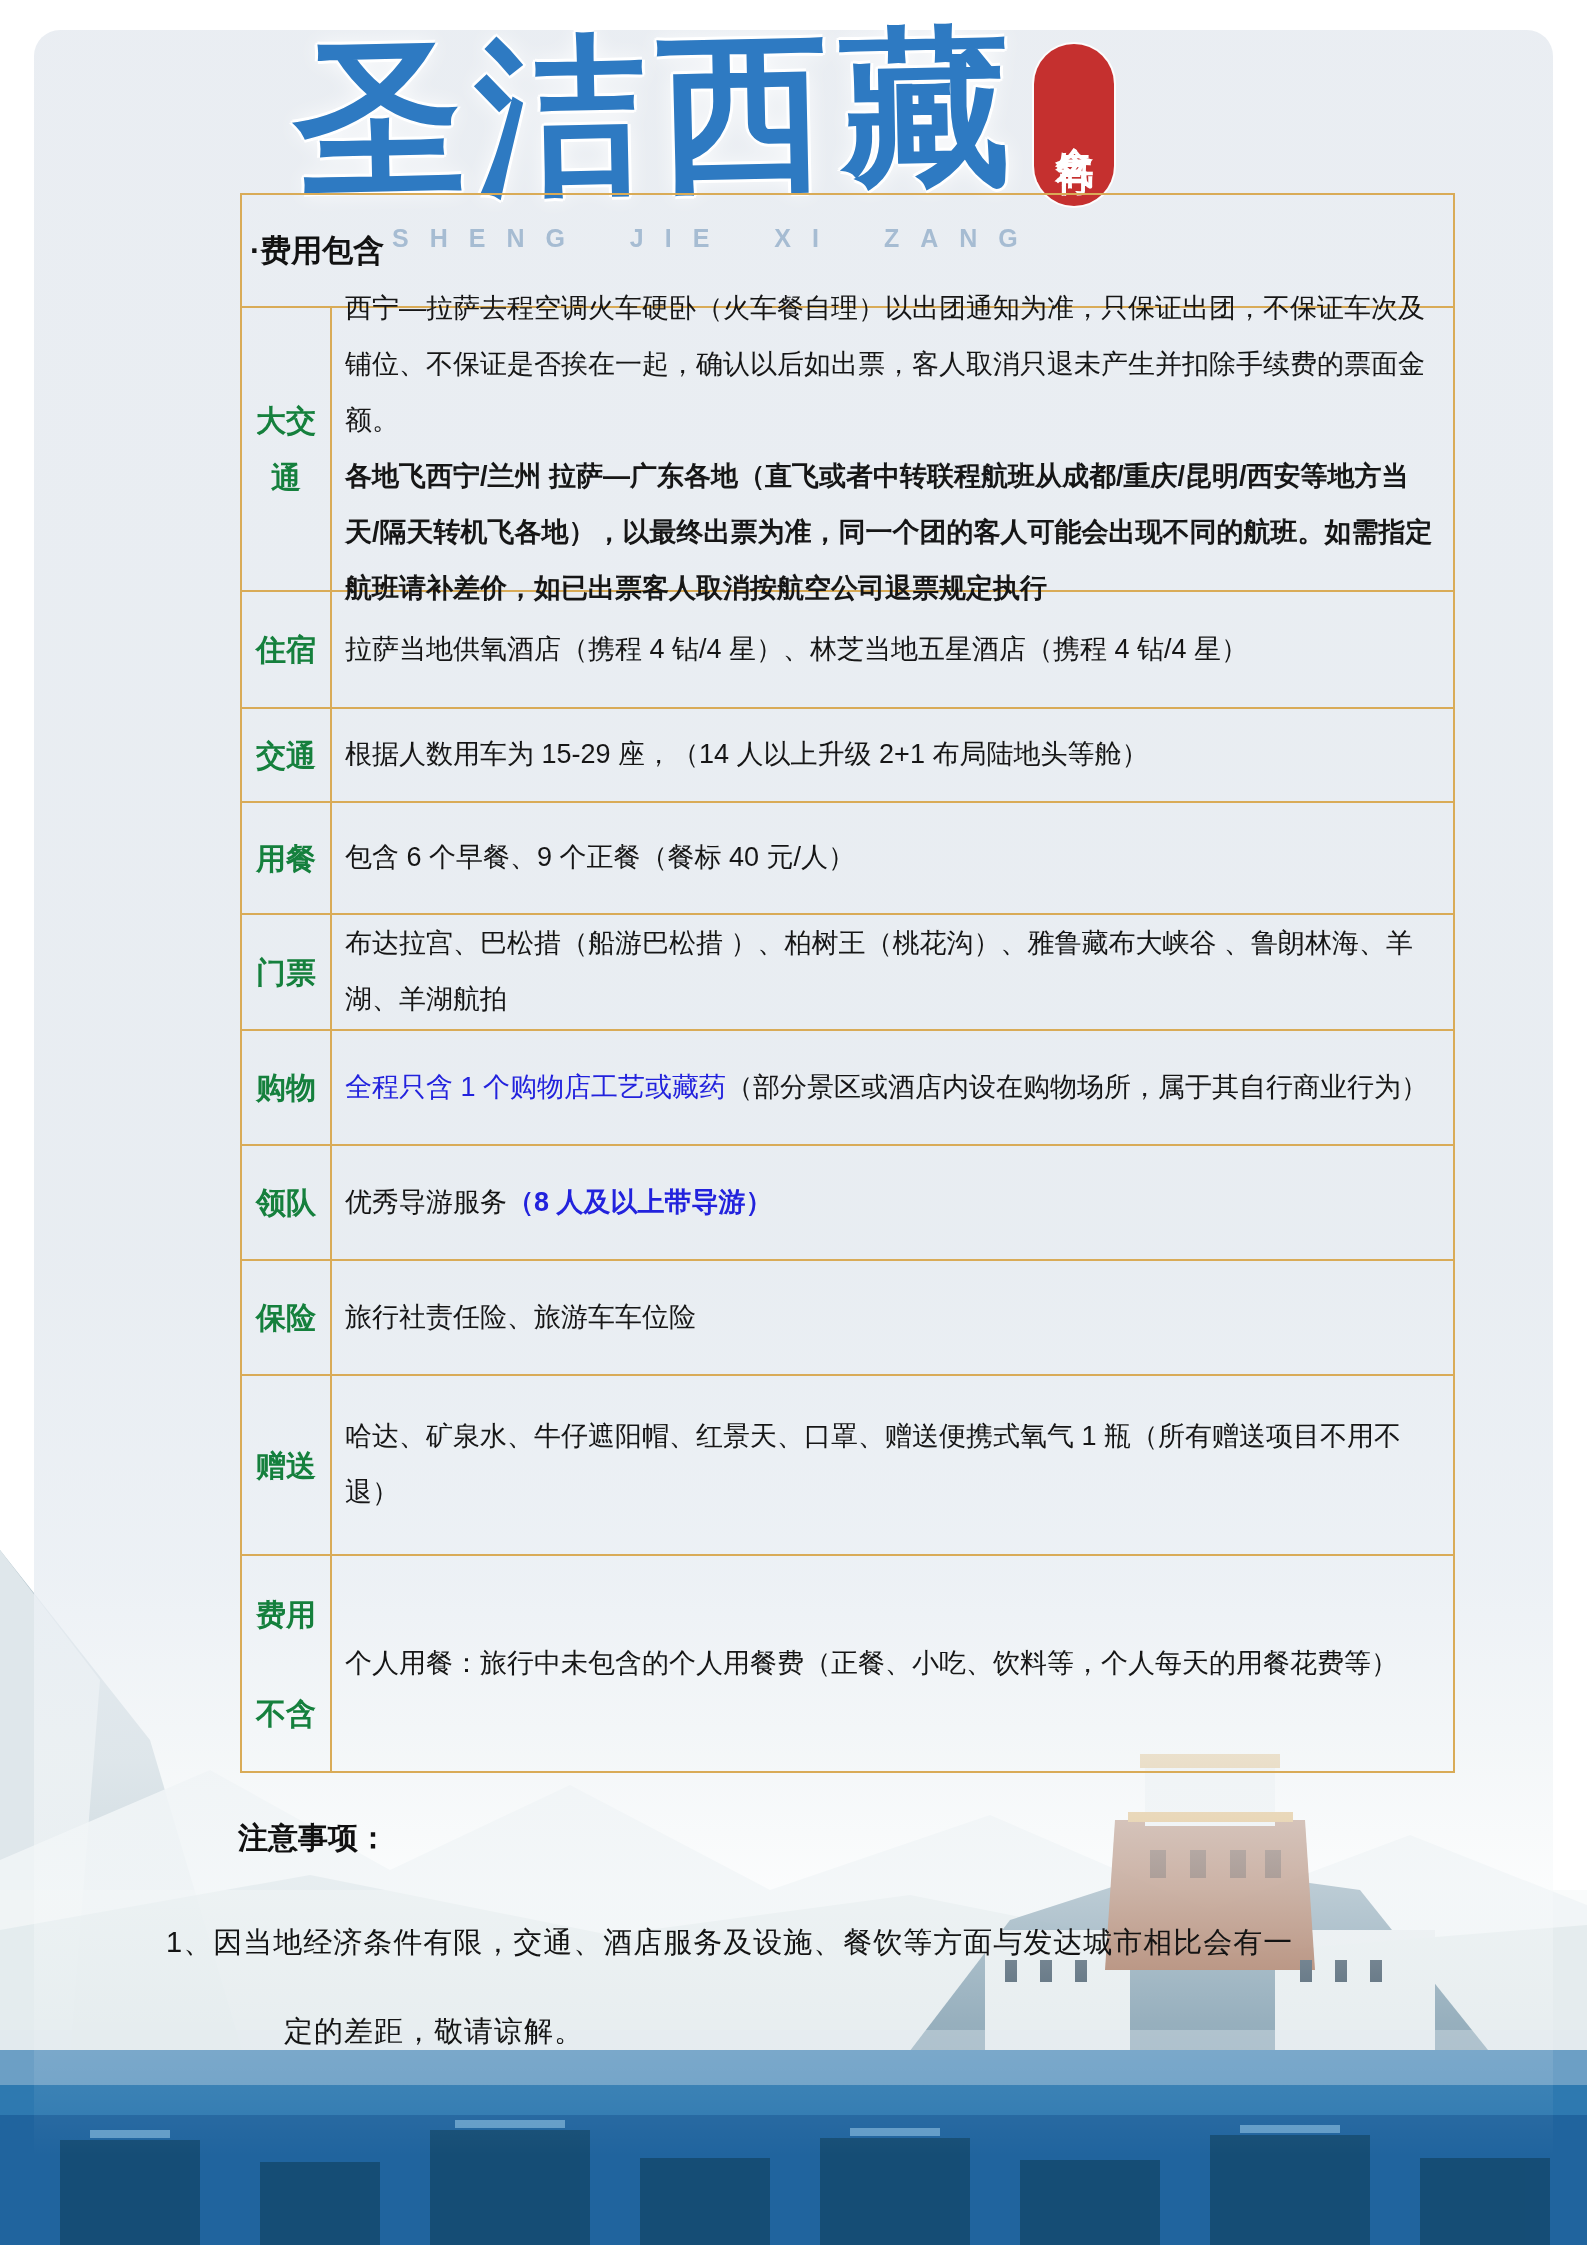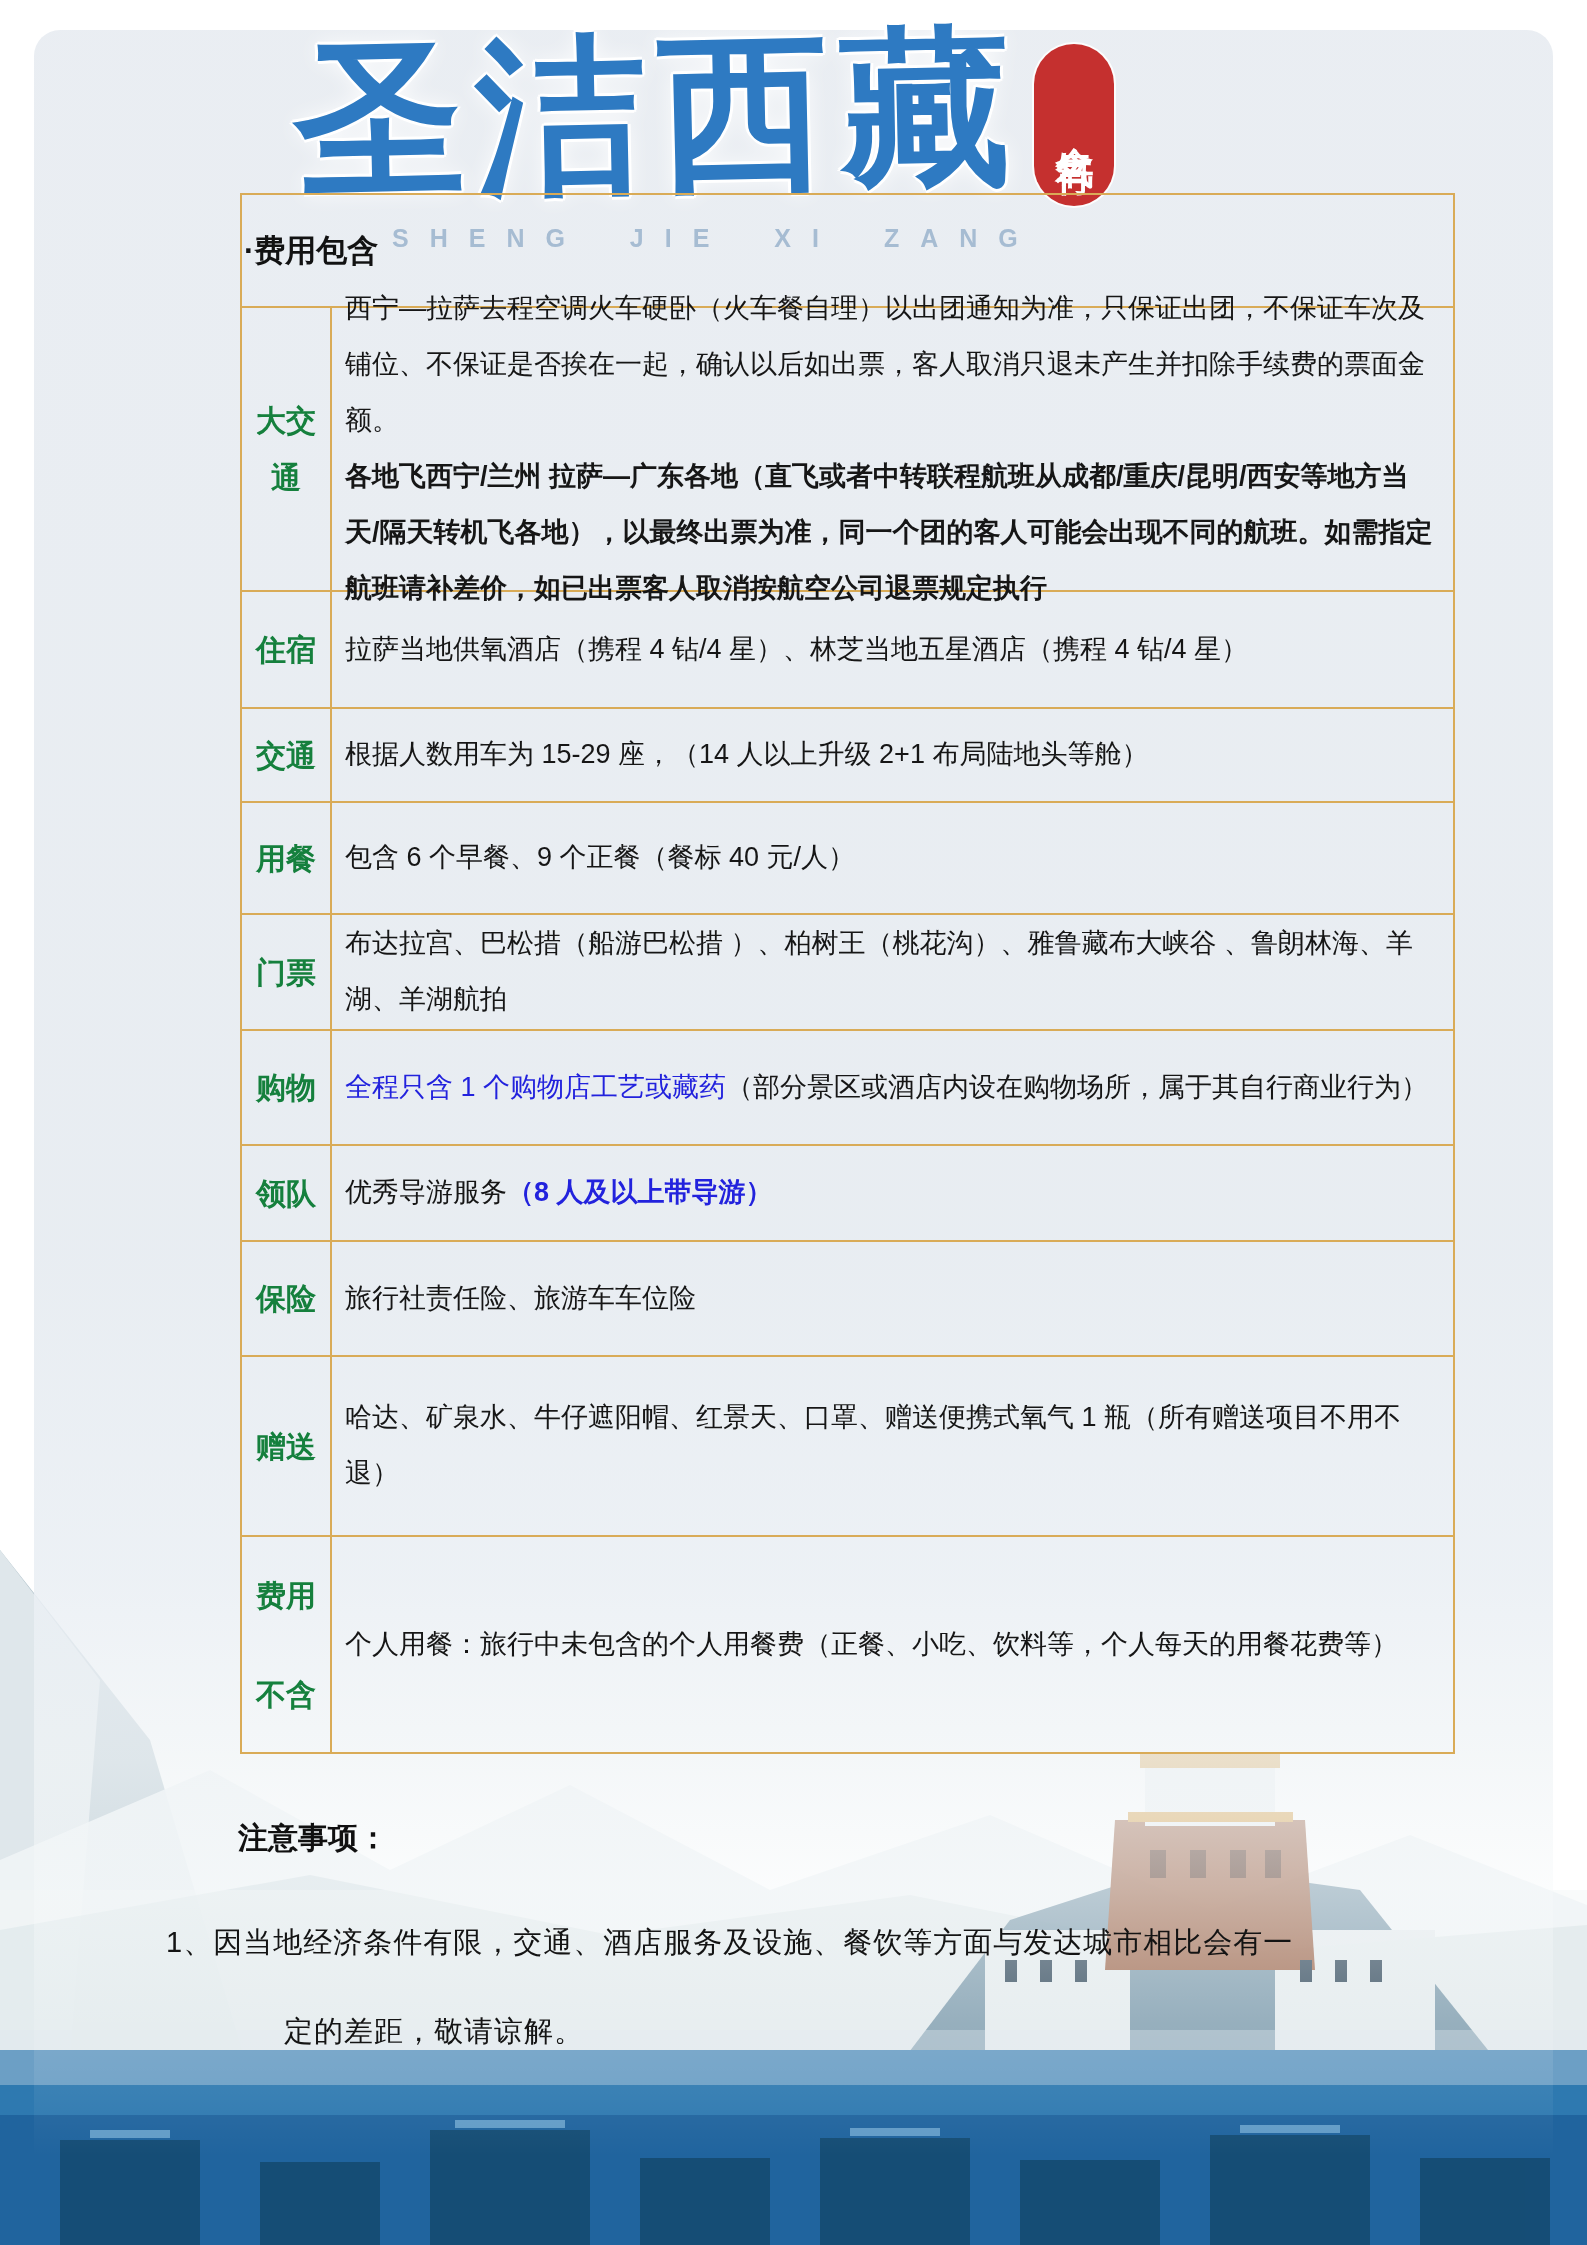--- a/index.html
+++ b/index.html
@@ -42,21 +42,21 @@
     box-shadow:0 0 0 2px rgba(255,255,255,.85); }
   .badge span { writing-mode:vertical-rl; text-orientation:upright;
     color:#ffffff; font-size:38px; font-weight:700; letter-spacing:6px; }
   .subtitle { position:absolute; left:392px; top:224px; width:620px; text-align:center;
     font-size:25px; font-weight:700; color:rgba(154,179,204,0.85);
     letter-spacing:21px; word-spacing:16px; white-space:nowrap; }
 
   
   .fee-table { position:absolute; left:240px; top:193px; width:1215px;
     border:2px solid #d9ab57; }
-  .t-header { height:111px; display:flex; align-items:center; padding-left:2px;
+  .t-header { height:111px; display:flex; align-items:center; padding-left:8px;
     font-size:31px; font-weight:700; color:#121212; position:relative; z-index:2; }
   .t-row { display:flex; border-top:2px solid #d9ab57; }
   .t-label { width:90px; border-right:2px solid #d9ab57; display:flex;
     align-items:center; justify-content:center; text-align:center;
     font-size:30px; font-weight:700; color:#15803d; line-height:1.9; padding:4px 0; }
   .t-label.spread { line-height:3.3; }
   .t-content { flex:1; display:flex; flex-direction:column; justify-content:center;
     padding:6px 16px 6px 13px; font-size:27px; color:#161616; line-height:2.07; }
   .t-content p { margin:0; }
   .bold { font-weight:700; }
@@ -168,21 +168,21 @@
         </div>
       </div>
 
       <div class="t-row" style="height:115px">
         <div class="t-label">购物</div>
         <div class="t-content">
           <p><span class="blue">全程只含 1 个购物店工艺或藏药</span><span>（部分景区或酒店内设在购物场所，属于其自行商业行为）</span></p>
         </div>
       </div>
 
-      <div class="t-row" style="height:96px">
+      <div class="t-row" style="height:115px">
         <div class="t-label">领队</div>
         <div class="t-content">
           <p><span>优秀导游服务</span><span class="blue-bold">（8 人及以上带导游）</span></p>
         </div>
       </div>
 
       <div class="t-row" style="height:115px">
         <div class="t-label">保险</div>
         <div class="t-content">
           <p>旅行社责任险、旅游车车位险</p>

